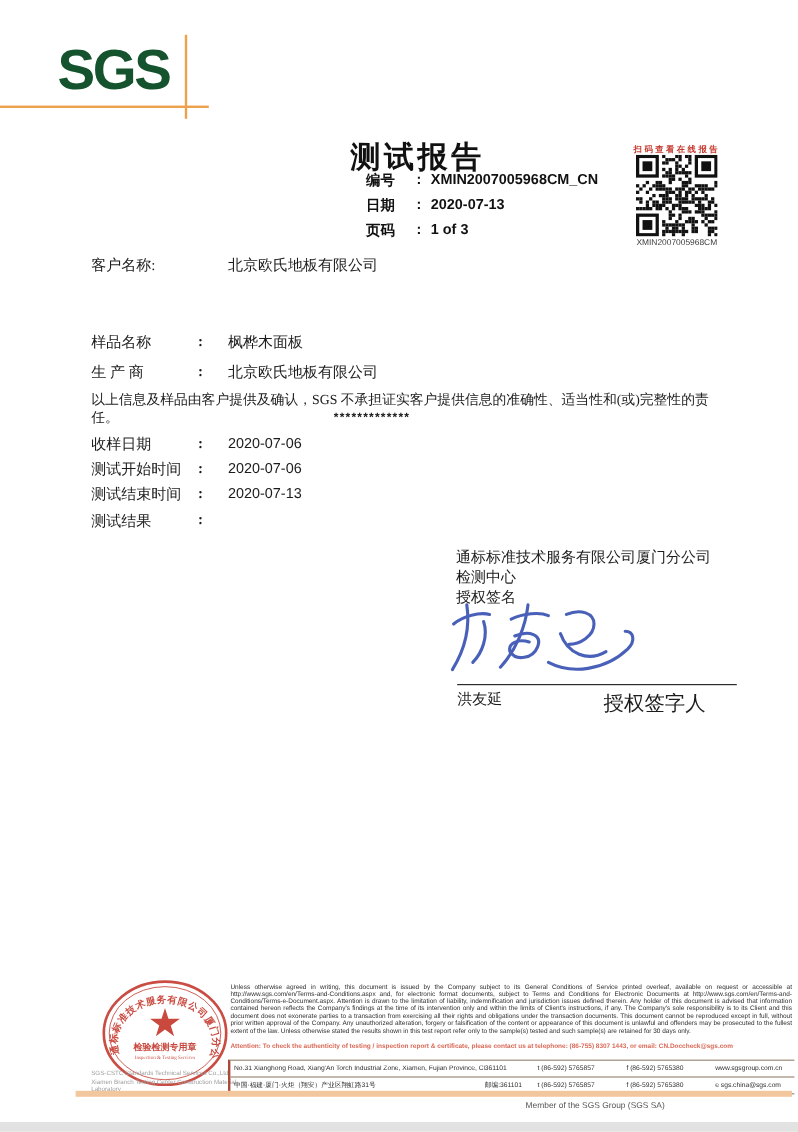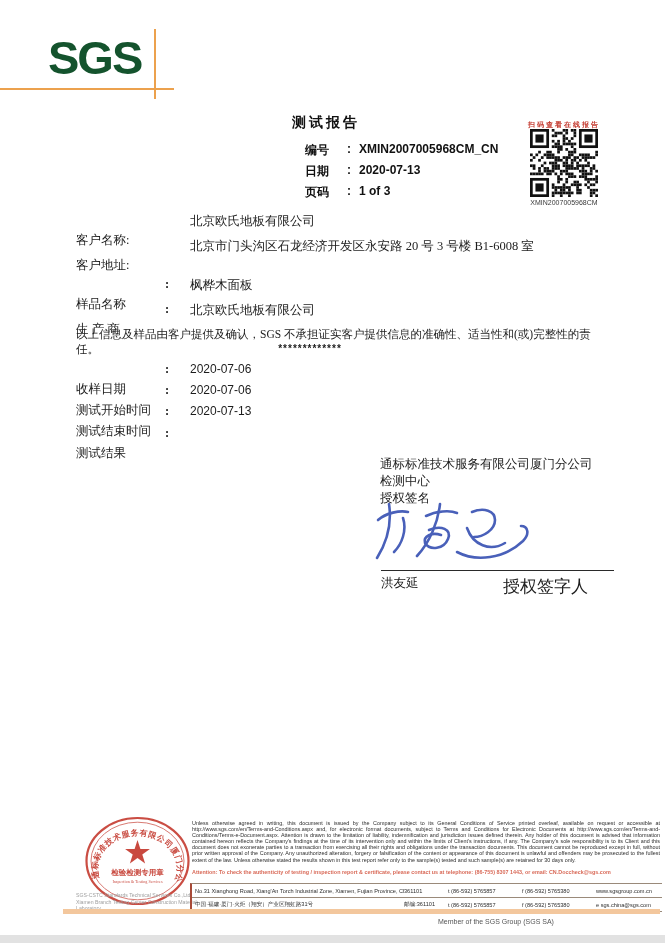--- a/index.html
+++ b/index.html
@@ -8,37 +8,37 @@
   .abs{position:absolute;}
 
   
   .logo-text{left:48px;top:34px;font-family:"Liberation Sans","DejaVu Sans",sans-serif;
              font-size:47px;font-weight:800;letter-spacing:-2px;color:#14532d;line-height:1;}
   .cross-h{left:0;top:88px;width:174px;height:2px;background:#eca14d;}
   .cross-v{left:154px;top:29px;width:2px;height:70px;background:#eca14d;}
 
   
   .doc-title{left:292px;top:114px;font-family:"Liberation Sans","DejaVu Sans",sans-serif;
-             font-size:14px;font-weight:bold;letter-spacing:3px;color:#111;}
+             font-size:25px;font-weight:bold;letter-spacing:3px;color:#111;}
   .meta-row{left:305px;height:20px;font-family:"Liberation Sans","DejaVu Sans",sans-serif;
             font-size:12px;font-weight:bold;color:#111;}
   .meta-row .m-label{position:absolute;left:0;width:42px;}
   .meta-row .m-colon{position:absolute;left:42px;}
   .meta-row .m-value{position:absolute;left:54px;white-space:nowrap;}
 
   
   .qr-top{left:524px;top:120px;width:80px;text-align:center;font-size:7px;letter-spacing:2px;
           color:#c43a2f;font-weight:bold;font-family:"Liberation Sans",sans-serif;}
   .qr-box{left:530px;top:129px;width:68px;height:68px;}
   .qr-caption{left:520px;top:199px;width:88px;text-align:center;font-size:7px;color:#3a3a3a;
               font-family:"Liberation Sans",sans-serif;}
 
   
   .frow{left:0;width:665px;height:20px;font-size:12.5px;}
-  .f-label{position:absolute;left:76px;white-space:nowrap;margin-top:19px;}
+  .f-label{position:absolute;left:76px;white-space:nowrap;}
   .f-colon{position:absolute;left:165px;font-weight:bold;}
   .f-value{position:absolute;left:190px;white-space:nowrap;}
   .f-value.num{font-family:"Liberation Sans","DejaVu Sans",sans-serif;font-weight:normal;font-size:12px;}
   .disclaimer{left:76px;top:327px;width:525px;font-size:11.5px;line-height:15px;}
   .stars{left:0;top:343px;width:620px;text-align:center;font-size:10px;font-weight:bold;
          font-family:"Liberation Sans",sans-serif;letter-spacing:1px;}
 
   
   .signoff-line{left:380px;font-size:12.5px;white-space:nowrap;}
   .sig-img{left:372px;top:498px;width:175px;height:68px;}
@@ -327,24 +327,20 @@
         <rect x="2.72" y="51.68000000000001" width="13.600000000000001" height="13.600000000000001" fill="#fff"></rect>
         <rect x="5.44" y="54.400000000000006" width="8.16" height="8.16" fill="#111"></rect>
       </svg>
   </div>
   <div class="abs qr-caption">XMIN2007005968CM</div>
 
   <div class="abs frow" style="top:213px">
     <span class="f-label">客户名称:</span>
     <span class="f-value">北京欧氏地板有限公司</span>
   </div>
-  <div class="abs frow" style="top:238px">
-    <span class="f-label">客户地址:</span>
-    <span class="f-value">北京市门头沟区石龙经济开发区永安路 20 号 3 号楼 B1-6008 室</span>
-  </div>
 
   <div class="abs frow" style="top:277px">
     <span class="f-label">样品名称</span>
     <span class="f-colon">:</span>
     <span class="f-value">枫桦木面板</span>
   </div>
   <div class="abs frow" style="top:302px">
     <span class="f-label">生 产 商</span>
     <span class="f-colon">:</span>
     <span class="f-value">北京欧氏地板有限公司</span>

